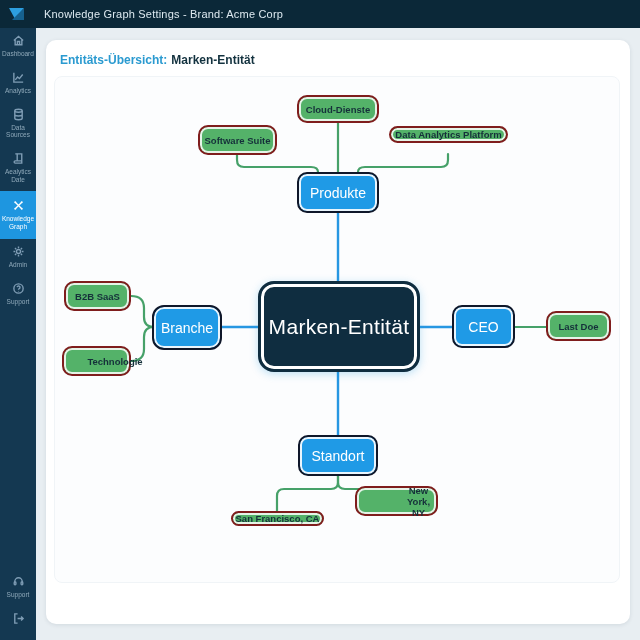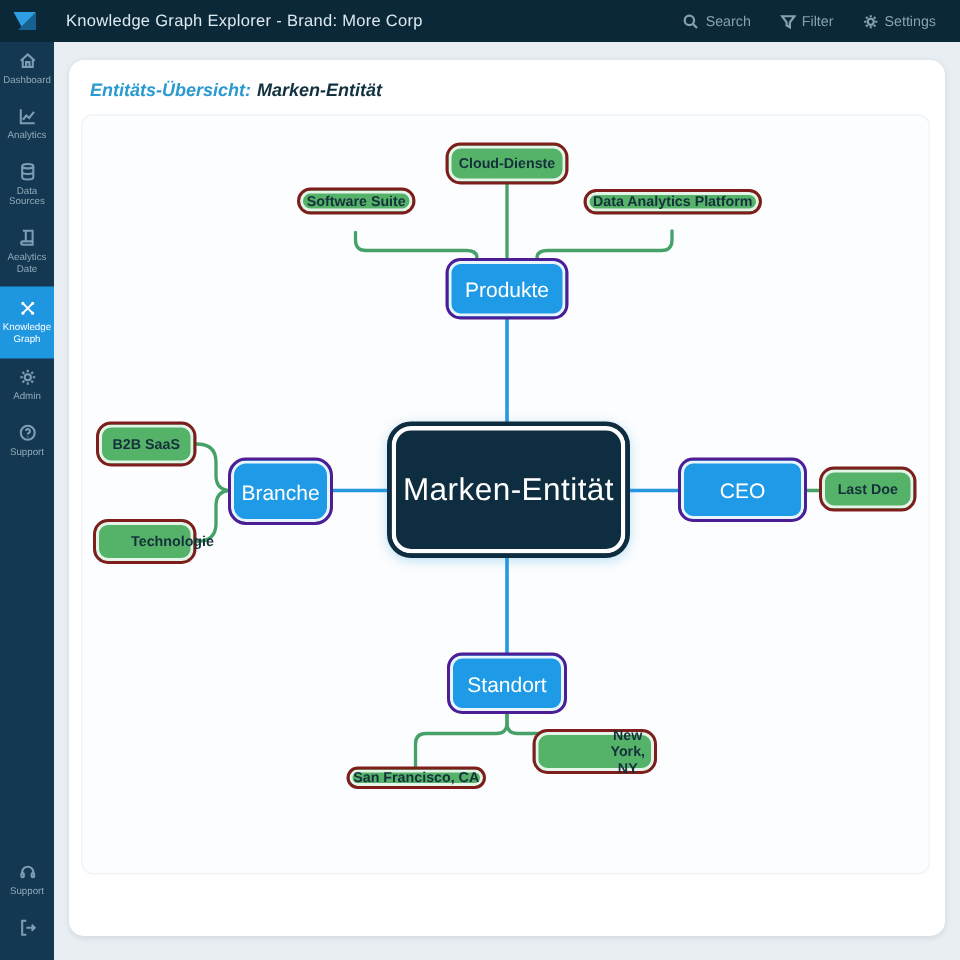--- a/index.html
+++ b/index.html
@@ -24,51 +24,51 @@
   .sb-label { font-size:6.5px; line-height:1.2; text-align:center; }
   .sb-item.active { background:#1e96e0; color:#ffffff; padding:8px 1px 9px; }
   .sb-item.active svg { stroke:#ffffff; }
   .sb-spacer { flex:1; }
   .sb-logout { margin-bottom:8px; }
 
   
   .main { position:absolute; left:36px; top:28px; width:604px; height:612px; background:#e8eef2; }
   .card { position:absolute; left:10px; top:12px; width:584px; height:584px; background:#ffffff;
           border-radius:10px; box-shadow:0 1px 4px rgba(13,43,63,.10); overflow:hidden; }
-  .card-header { position:absolute; left:14px; top:13px; font-size:12px; font-weight:bold;font-style:italic; }
+  .card-header { position:absolute; left:14px; top:13px; font-size:12px; font-weight:bold; }
   .hd-prefix { color:#2a9ad0; }
   .hd-title { color:#13323f; margin-left:4px; }
 
   .diagram-panel { position:absolute; left:8px; top:36px; width:566px; height:507px;
                    background:#fcfdfe; border:1px solid #f0f4f7; border-radius:8px; }
 
   .edges { position:absolute; left:0; top:0; width:584px; height:548px; }
 
   
   .node { position:absolute; display:flex; align-items:center; justify-content:center;
           border-radius:10px; cursor:pointer; text-align:center; }
   .node.green { background:#54b269; border:2px solid #7f1d1d;
                 box-shadow:inset 0 0 0 2px rgba(255,255,255,.85);
                 color:#15303a; font-size:9.5px; font-weight:600; }
-  .node.blue  { background:#1f9ae6; border:2px solid #4c1d95;
+  .node.blue  { background:#1f9ae6; border:2px solid #0f172a;
                 box-shadow:inset 0 0 0 2px rgba(255,255,255,.9);
                 color:#ffffff; font-size:14px; }
   .node.center { background:#0f2d40; border:3px solid #0f2d40; border-radius:16px;
                  box-shadow:inset 0 0 0 3px #ffffff, 0 2px 8px rgba(30,150,220,.28);
                  color:#ffffff; font-size:21px; letter-spacing:.3px; }
 
   .n-cloud    { left:251px; top:55px;  width:82px;  height:28px; }
-  .n-sw       { left:152px; top:85px;  width:79px;  height:18px; }
+  .n-sw       { left:152px; top:85px;  width:79px;  height:30px; }
   .n-dap      { left:343px; top:86px;  width:119px; height:17px; }
   .n-produkte { left:251px; top:132px; width:82px;  height:41px; }
   .n-center   { left:212px; top:241px; width:162px; height:91px; }
   .n-branche  { left:106px; top:265px; width:70px;  height:45px;border-radius:12px; }
   .n-b2b      { left:18px;  top:241px; width:67px;  height:30px; }
   .n-tech     { left:16px;  top:306px; width:69px;  height:30px;padding-left:37px; }
-  .n-ceo      { left:406px; top:265px; width:86px;  height:43px; }
+  .n-ceo      { left:406px; top:265px; width:63px;  height:43px; }
   .n-jane     { left:500px; top:271px; width:65px;  height:30px; }
   .n-standort { left:252px; top:395px; width:80px;  height:41px; }
   .n-sf       { left:185px; top:471px; width:93px;  height:15px; }
   .n-ny       { left:309px; top:446px; width:83px;  height:30px;padding-left:44px; }
 
   
   .card-footer { position:absolute; left:0; right:0; bottom:0; height:36px; background:#ffffff;
                  border-top:1px solid #e7ecef; display:flex; align-items:center;
                  justify-content:flex-end; gap:10px; padding:0 12px; }
   .last-updated { font-size:8.5px; font-weight:700; color:#5c6d79; }
@@ -77,43 +77,21 @@
                  align-items:center; gap:5px; cursor:pointer; }
 </style>
 </head>
 <body>
 
 <div class="topbar">
   <svg class="logo" viewBox="0 0 20 20">
     <polygon points="2,4 17,4 8,15" fill="#2d9fe0"></polygon>
     <polygon points="17,4 17,16 5,16" fill="#16618f"></polygon>
   </svg>
-  <div class="topbar-title">Knowledge Graph Explorer - Brand: More Corp</div>
-  <div class="topbar-actions">
-    <div class="tb-action">
-      <svg viewBox="0 0 12 12">
-        <circle cx="5" cy="5" r="3.4"></circle>
-          <line x1="7.6" y1="7.6" x2="10.6" y2="10.6"></line>
-      </svg>
-      <span>Search</span>
-    </div>
-    <div class="tb-action">
-      <svg viewBox="0 0 12 12">
-        <path d="M1.5 2 h9 L7.2 6.4 V10 L4.8 8.6 V6.4 Z"></path>
-      </svg>
-      <span>Filter</span>
-    </div>
-    <div class="tb-action">
-      <svg viewBox="0 0 12 12">
-        <circle cx="6" cy="6" r="2.2"></circle>
-        <path d="M6 1.2v1.6 M6 9.2v1.6 M1.2 6h1.6 M9.2 6h1.6 M2.6 2.6l1.1 1.1 M8.3 8.3l1.1 1.1 M9.4 2.6 8.3 3.7 M3.7 8.3 2.6 9.4"></path>
-      </svg>
-      <span>Settings</span>
-    </div>
-  </div>
+  <div class="topbar-title">Knowledge Graph Settings - Brand: Acme Corp</div>
 </div>
 
 <div class="sidebar">
   <div class="sb-item">
     <svg viewBox="0 0 14 14">
       <path d="M2 7 7 2.5 12 7 M3.4 6v5.5h7.2V6 M5.8 11.5V8h2.4v3.5"></path>
     </svg>
     <span class="sb-label">Dashboard</span>
   </div>
   <div class="sb-item">

